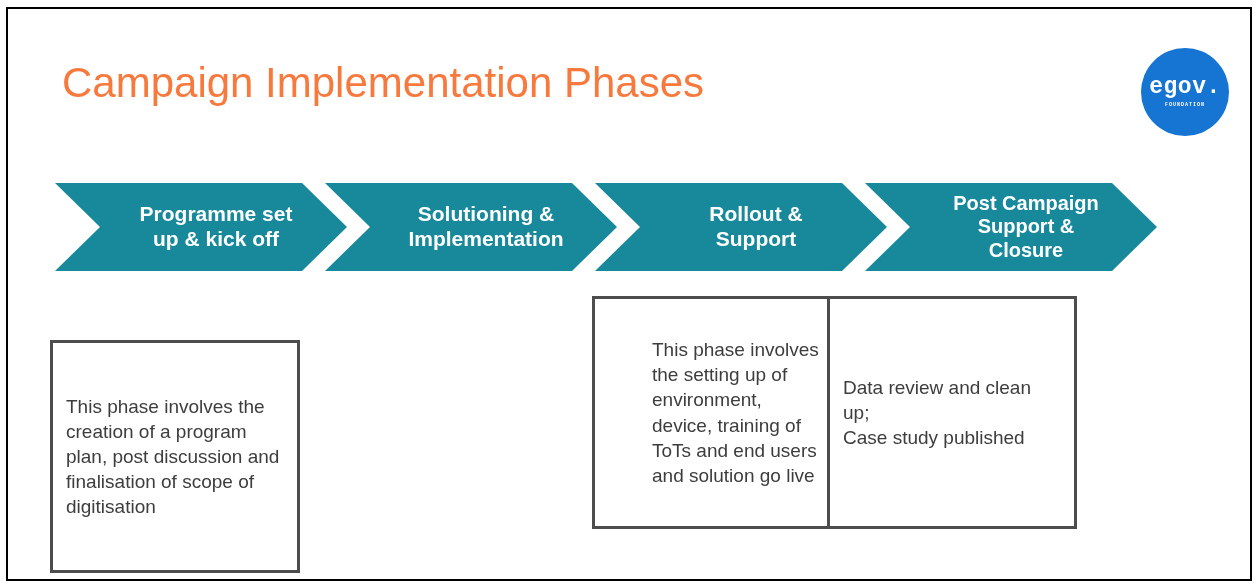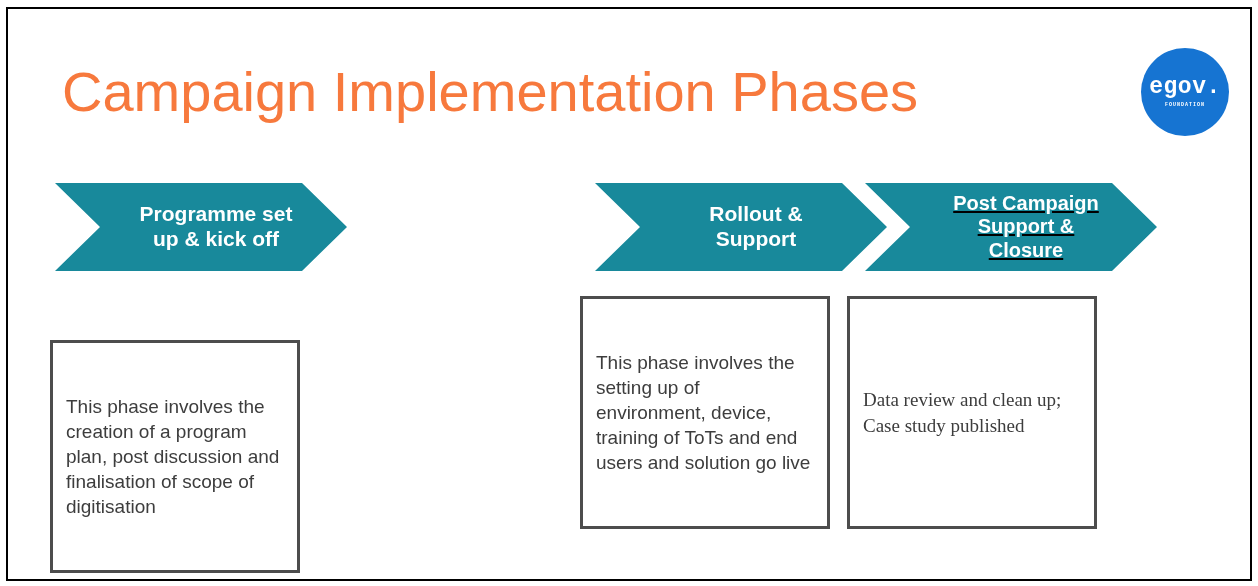--- a/index.html
+++ b/index.html
@@ -17,21 +17,21 @@
     width: 1242px;
     height: 570px;
     background: #ffffff;
     border: 2px solid #000000;
     overflow: hidden;
   }
   .page-title {
     position: absolute;
     left: 54px;
     top: 50px;
-    font-size: 56px;
+    font-size: 42px;
     font-weight: 400;
     letter-spacing: 0px;
     color: var(--title, #F7793D);
     white-space: nowrap;
   }
   .logo {
     position: absolute;
     left: 1133px;
     top: 39px;
     width: 88px;
@@ -74,37 +74,37 @@
     font-weight: 700;
     font-size: 21px;
     line-height: 1.18;
     text-align: center;
     white-space: pre-line;
     padding-left: 30px;
   }
   .arrow-1 { left: 47px; }
   .arrow-2 { left: 317px; }
   .arrow-3 { left: 587px; }
-  .arrow-4 { left: 857px; text-decoration: underline; }
+  .arrow-4 { left: 857px; }
   .arrow-4 .arrow-label { font-size: 20px; }
   .phase-box {
     position: absolute;
     top: 287px;
     width: 250px;
     height: 233px;
     border: 3px solid var(--box-border, #4D4D4D);
     background: #ffffff;
     box-sizing: border-box;
     display: flex;
     align-items: center;
   }
   .box-1 { left: 42px; margin-top: 44px; }
   .box-2 { left: 317px; }
-  .box-3 { left: 572px; }
-  .box-4 { left: 839px; font-family: Liberation Serif, serif; }
+  .box-3 { left: 584px; padding-left: 44px; }
+  .box-4 { left: 819px; }
   .phase-desc {
     color: var(--box-text, #3D3D3D);
     font-size: 19px;
     line-height: 1.32;
     padding: 0 13px;
     white-space: pre-line;
   }
 </style>
 </head>
 <body>
@@ -114,20 +114,24 @@
   <div class="page-title">Campaign Implementation Phases</div>
 
   <div class="logo">
     <div class="logo-brand">egov.</div>
     <div class="logo-sub">FOUNDATION</div>
   </div>
 
   <div class="arrow arrow-1">
     <div class="arrow-label">Programme set
 up &amp; kick off</div>
+  </div>
+  <div class="arrow arrow-2">
+    <div class="arrow-label">Solutioning &amp;
+Implementation</div>
   </div>
   <div class="arrow arrow-3">
     <div class="arrow-label">Rollout &amp;
 Support</div>
   </div>
   <div class="arrow arrow-4">
     <div class="arrow-label">Post Campaign
 Support &amp;
 Closure</div>
   </div>

